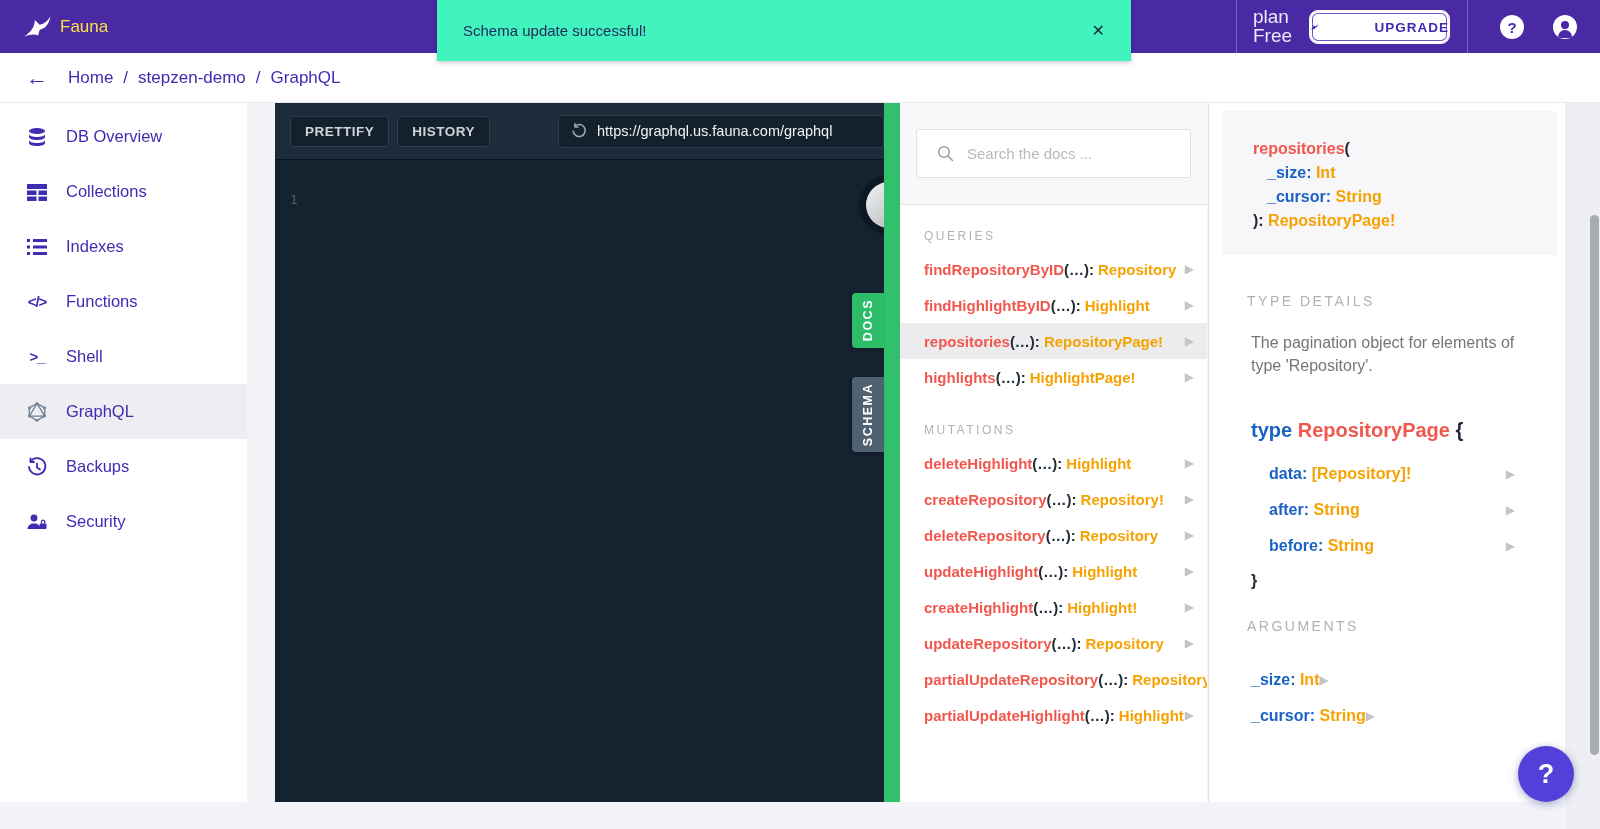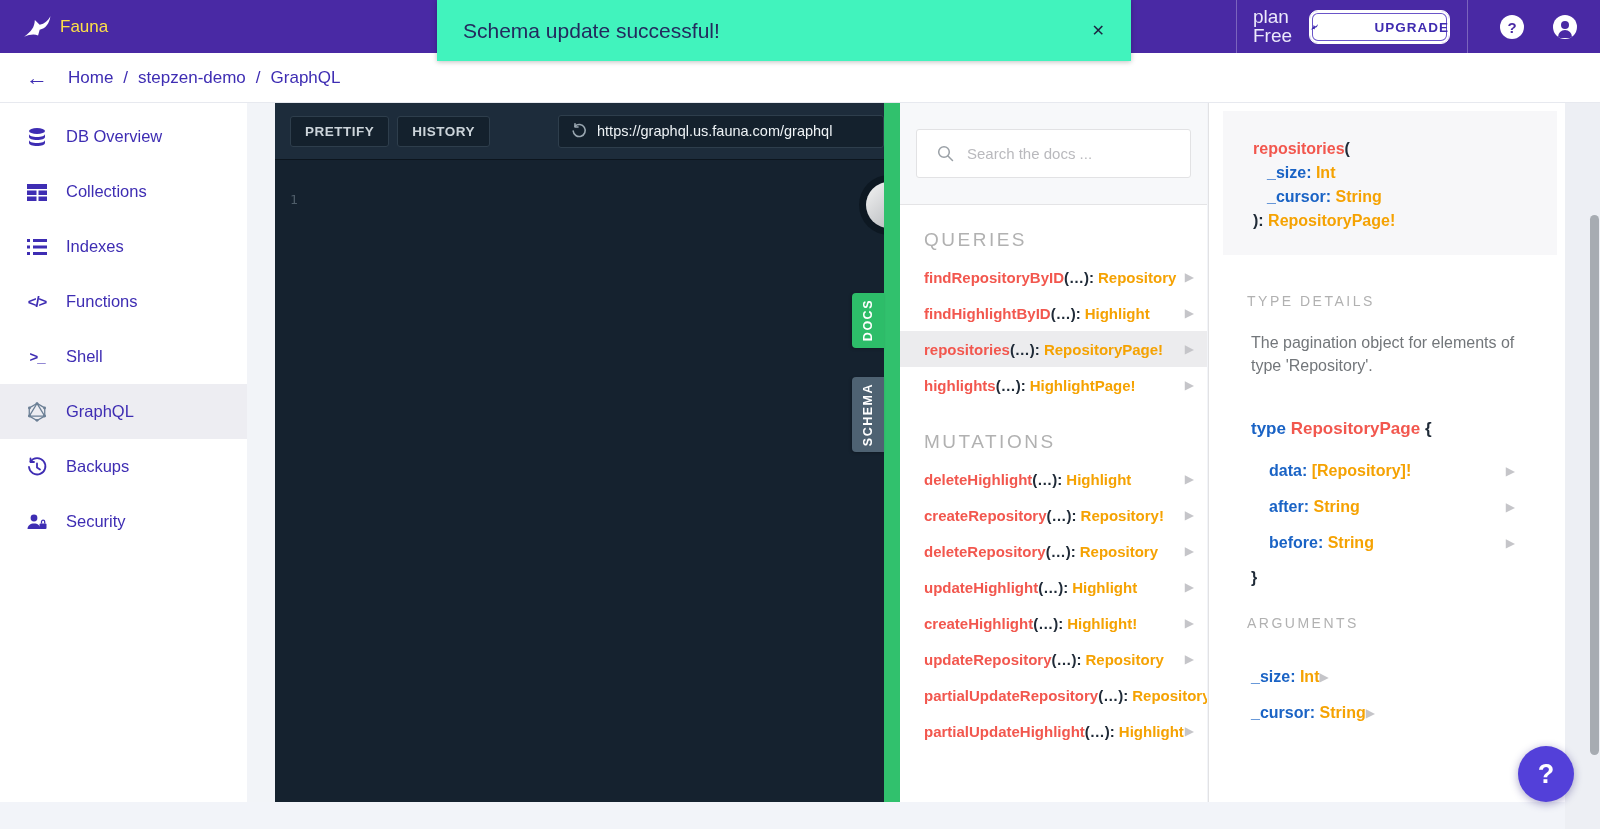--- a/index.html
+++ b/index.html
@@ -25,21 +25,21 @@
   .upgrade-btn svg{width:22px;height:18px;margin-right:8px;}
   .upgrade-label{color:#3f2bb0;font-weight:bold;font-size:13.5px;letter-spacing:1px;}
   .tb-icon{position:absolute;top:15px;width:24px;height:24px;border-radius:50%;background:#fff;color:var(--topbar_purple);display:flex;align-items:center;justify-content:center;font-weight:bold;font-size:15px;cursor:pointer;}
   .user-icon{overflow:hidden;}
   .user-icon .head{width:8px;height:8px;border-radius:50%;background:var(--topbar_purple);margin-top:4px;}
   .user-icon .shoulders{width:14px;height:8px;border-radius:7px 7px 0 0;background:var(--topbar_purple);margin-top:1px;}
   .user-icon{flex-direction:column;align-items:center;}
 
   
   .toast{position:absolute;left:437px;top:0;width:694px;height:61px;background:var(--toast_green);z-index:40;display:flex;align-items:center;justify-content:space-between;padding:0 26px;box-shadow:0 1px 5px rgba(0,0,0,.25);}
-  .toast-msg{color:var(--toast_text);font-size:21px;font-weight:500;}
+  .toast-msg{color:var(--toast_text);font-size:15px;font-weight:500;}
   .toast-close{color:#1c2340;font-size:16px;font-weight:bold;cursor:pointer;background:none;border:none;font-family:inherit;}
 
   
   .crumbbar{position:absolute;left:0;top:53px;width:1600px;height:50px;background:#fff;border-bottom:1px solid #e7e9ef;display:flex;align-items:center;z-index:20;}
   .back-arrow{color:var(--link_purple);font-size:22px;margin-left:26px;cursor:pointer;background:none;border:none;line-height:1;font-family:inherit;}
   .crumbs{margin-left:20px;font-size:17px;color:var(--link_purple);display:flex;gap:10px;align-items:center;}
   .crumbs a{color:var(--link_purple);text-decoration:none;cursor:pointer;}
   .crumb-sep{color:var(--link_purple);}
 
   
@@ -68,41 +68,41 @@
   .vtab-docs{top:293px;height:55px;background:var(--docs_tab_green);}
   .vtab-schema{top:377px;height:75px;background:var(--schema_tab_slate);}
 
   
   .docs{position:absolute;left:900px;top:103px;width:307px;height:699px;background:#fff;overflow:hidden;z-index:5;}
   .docs-search-wrap{height:102px;background:#f7f8fa;border-bottom:1px solid #e4e4e6;display:flex;align-items:center;padding:0 16px;}
   .search-box{width:100%;height:49px;background:#fff;border:1px solid #e2e2e4;border-radius:3px;display:flex;align-items:center;padding:0 20px;}
   .search-box svg{width:17px;height:17px;margin-right:13px;flex:none;}
   .search-input{border:none;outline:none;font-size:15px;color:#444;width:100%;font-family:inherit;}
   .search-input::placeholder{color:#b9b9bd;}
-  .docs-section-label{margin:24px 24px 8px;color:var(--muted_gray);font-size:19px;letter-spacing:2.5px;font-weight:500;}
+  .docs-section-label{margin:24px 24px 8px;color:var(--muted_gray);font-size:12px;letter-spacing:2.5px;font-weight:500;}
   .docs-section-label.second{margin-top:28px;}
   .doc-row{height:36px;display:flex;align-items:center;padding:0 13px 0 24px;font-size:15px;cursor:pointer;white-space:nowrap;}
   .doc-row.selected{background:#ececee;}
   .doc-row .grow{flex:1;}
   .fname{color:var(--field_red);font-weight:600;}
   .fargs{color:var(--punct_dark);font-weight:700;margin-right:4px;}
   .ftype{color:var(--type_orange);font-weight:600;}
   .row-arrow{color:#c5c5c9;font-size:12px;}
 
   
   .detail{position:absolute;left:1208px;top:103px;width:357px;height:699px;background:#fff;border-left:1px solid #e2e2e4;overflow:hidden;z-index:5;}
   .sig-block{margin:8px 8px 0 14px;background:#f7f7f9;padding:26px 10px 22px 30px;font-size:16px;font-weight:bold;line-height:24px;}
   .sig-indent{padding-left:14px;}
   .kw{color:var(--keyword_blue);font-weight:bold;}
   .tname{color:var(--field_red);font-weight:bold;}
   .otype{color:var(--type_orange);font-weight:bold;}
   .punct{color:var(--punct_dark);font-weight:bold;}
   .detail-heading{margin:38px 0 0 38px;color:var(--muted_gray);font-size:14px;letter-spacing:2.5px;font-weight:500;}
   .type-desc{margin:22px 40px 0 42px;color:#72767a;font-size:16px;line-height:23px;}
-  .type-decl{margin:42px 0 0 42px;font-size:17px;font-weight:bold;}
+  .type-decl{margin:42px 0 0 42px;font-size:20px;font-weight:bold;}
   .field-row{height:36px;display:flex;align-items:center;padding:0 50px 0 60px;font-size:16px;cursor:pointer;}
   .field-row .grow{flex:1;}
   .brace-row{margin:8px 0 0 42px;font-size:16px;}
   .arg-row{height:36px;display:flex;align-items:center;padding:0 50px 0 42px;font-size:16px;cursor:pointer;}
   .type-decl{margin-bottom:14px;}
 
   
   .scroll-track{position:absolute;left:1565px;top:103px;width:35px;height:726px;background:#edeff4;z-index:4;}
   .scroll-thumb{position:absolute;left:25px;top:112px;width:9px;height:540px;border-radius:5px;background:#a7acb2;cursor:grab;}
   .bottom-strip{position:absolute;left:0;top:802px;width:1600px;height:27px;background:#f2f4f9;}

